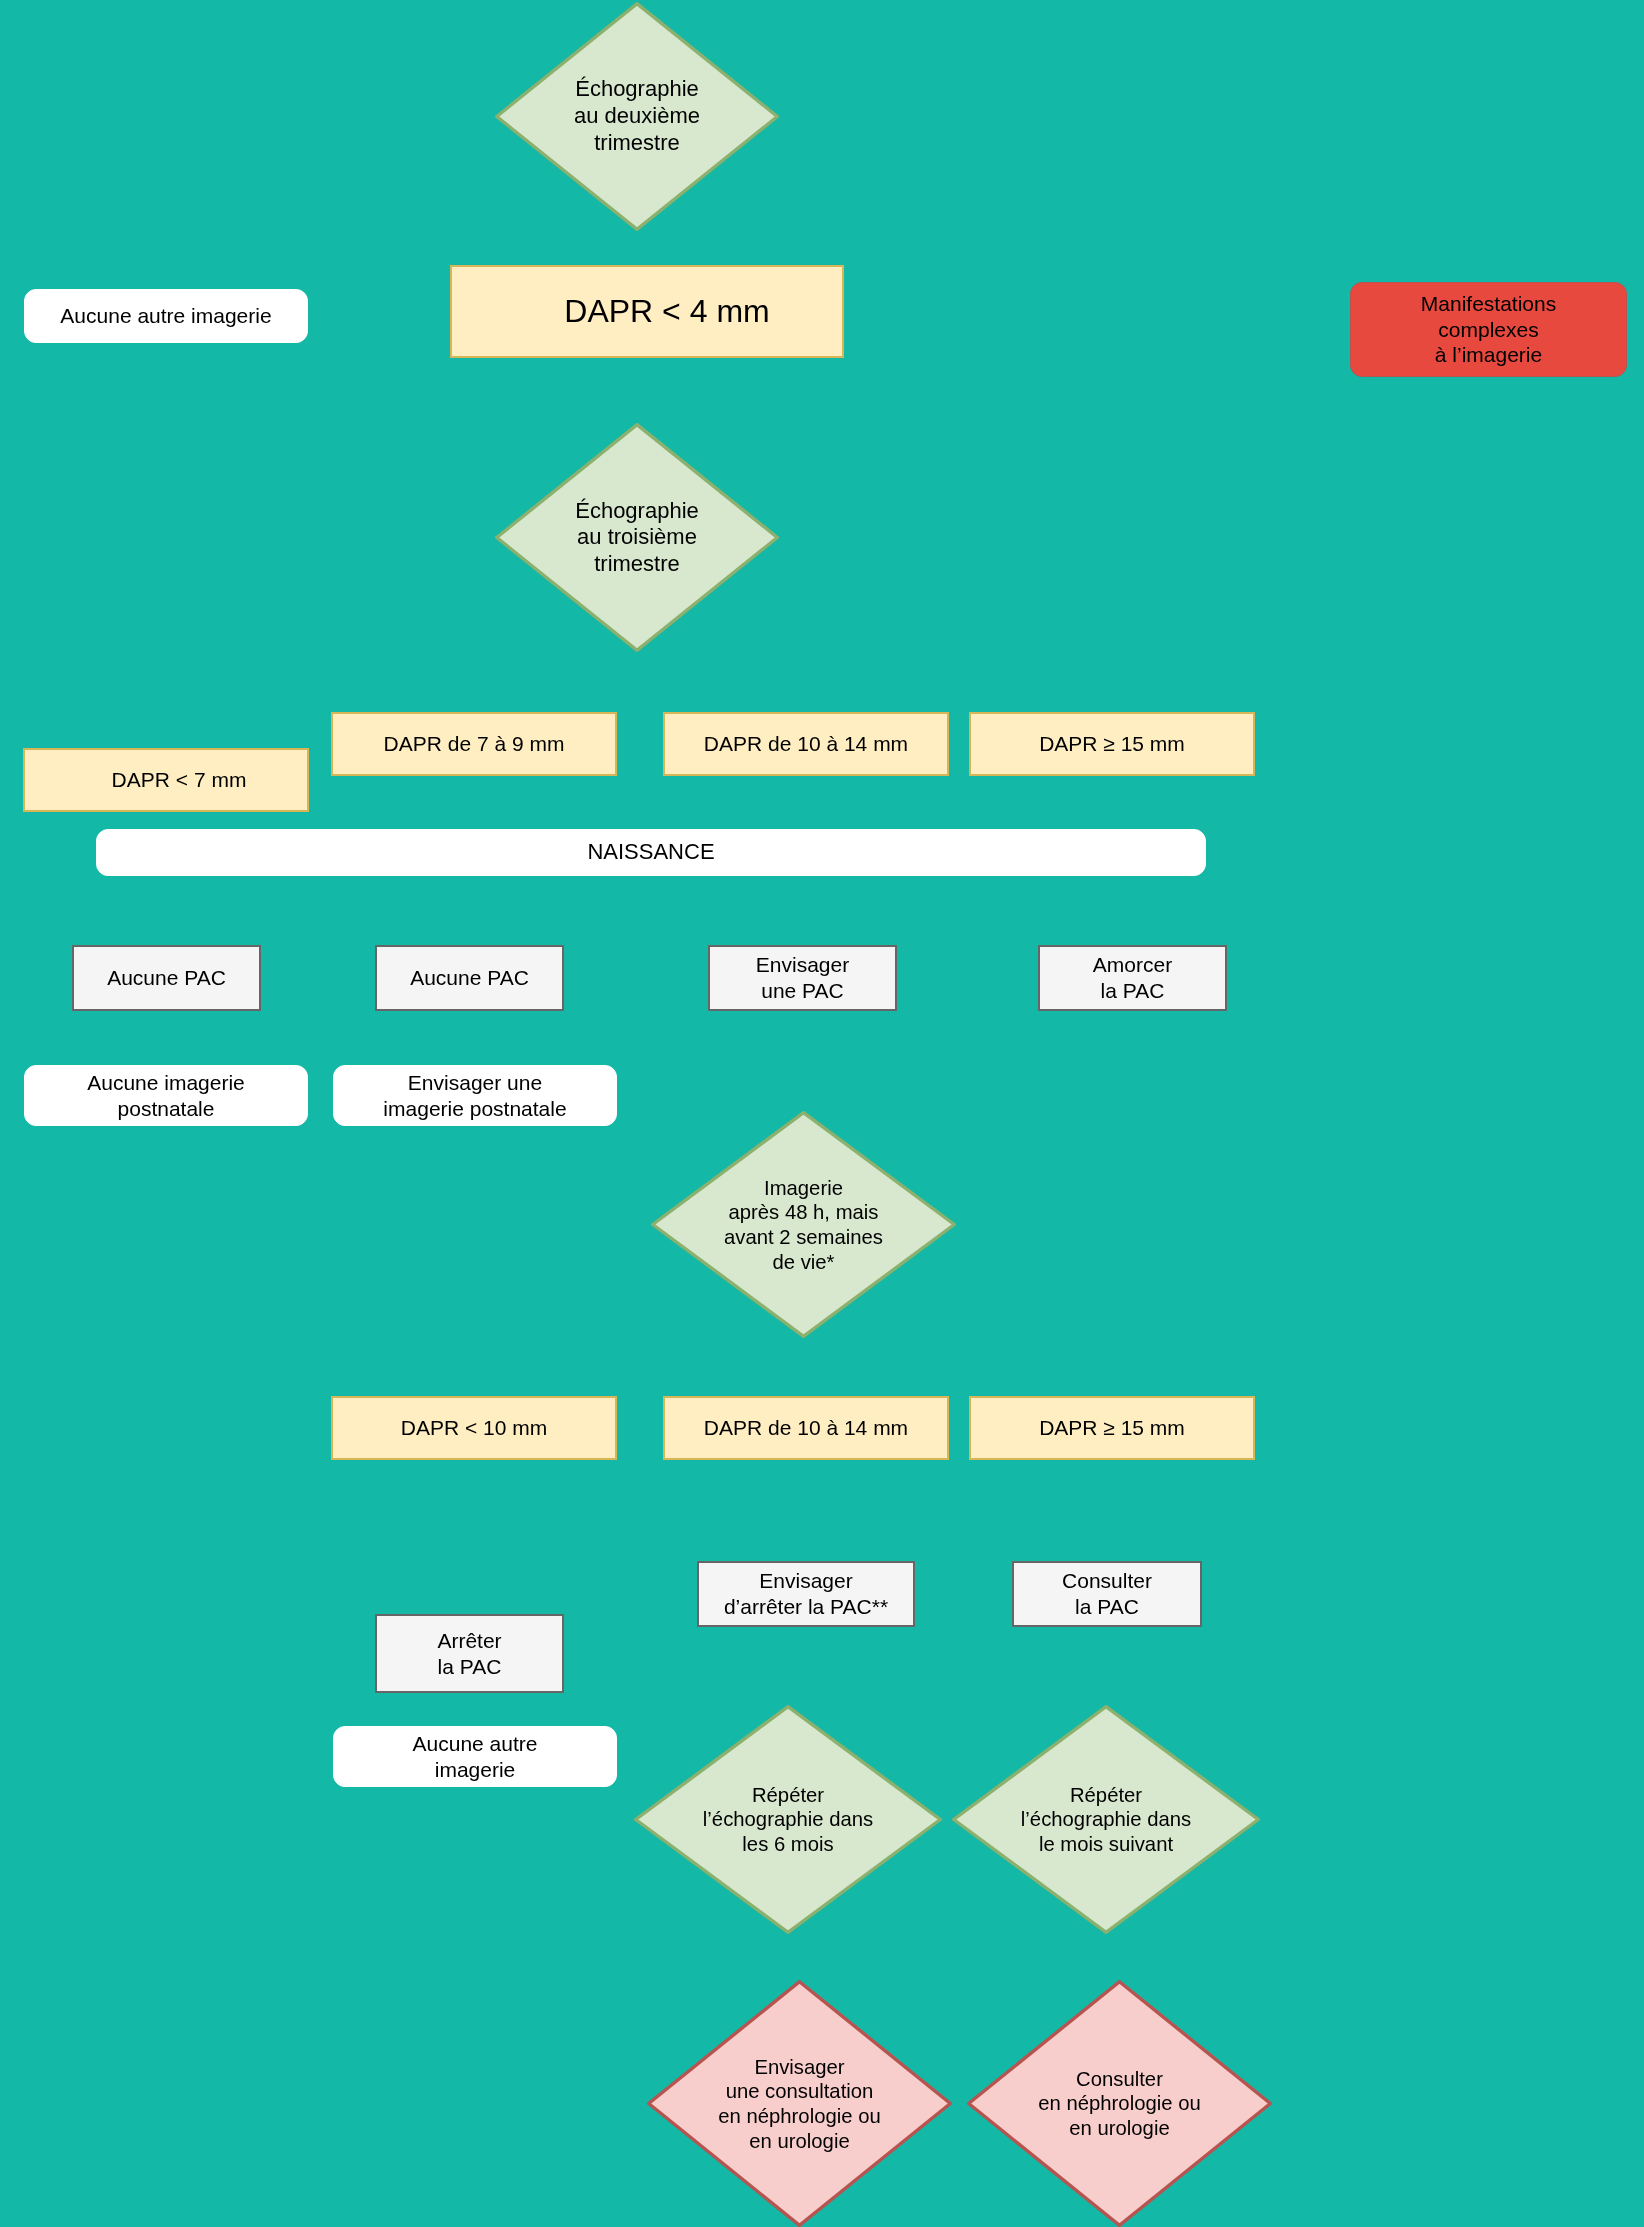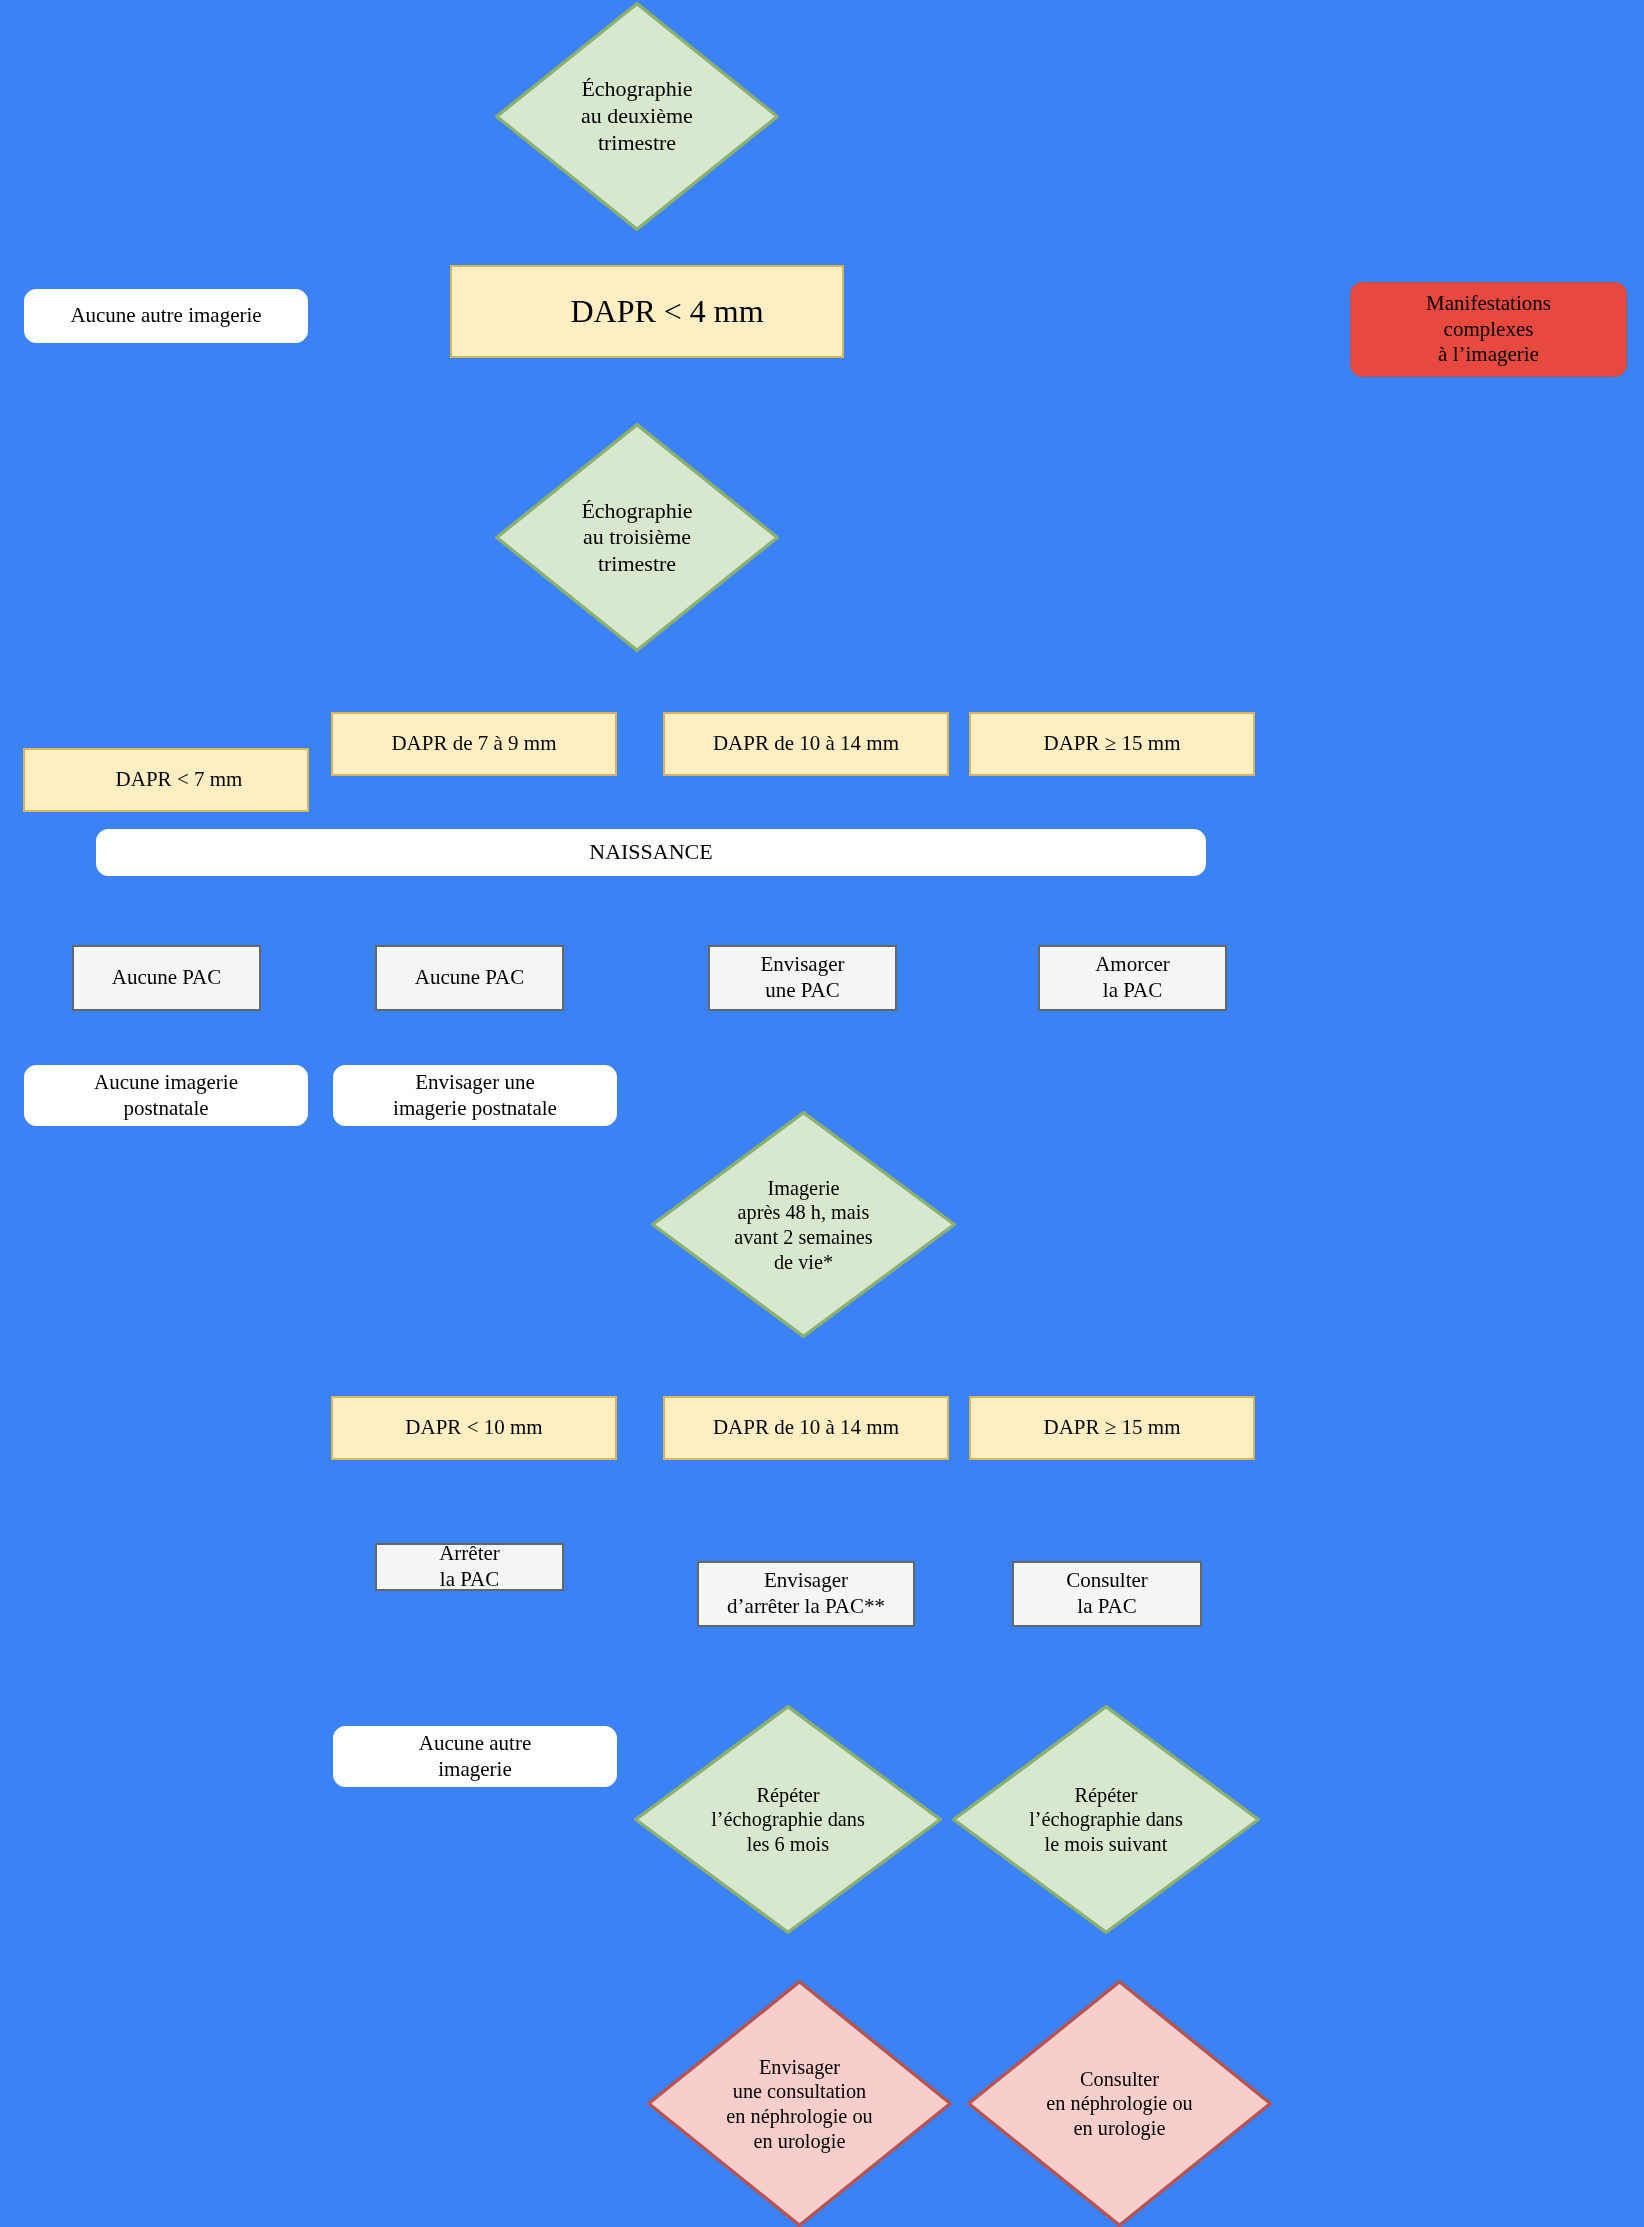--- a/index.html
+++ b/index.html
@@ -5,22 +5,22 @@
 <style>
   html, body {
     margin: 0;
     padding: 0;
     background: #000000;
   }
   #canvas {
     position: relative;
     width: 1644px;
     height: 2227px;
-    background: #3b82f6;
-    font-family: Liberation Serif, serif;
+    background: #14b8a6;
+    font-family: Liberation Sans, sans-serif;
     overflow: hidden;
   }
 
   
   .node {
     position: absolute;
     box-sizing: border-box;
     display: flex;
     align-items: center;
     justify-content: center;
@@ -193,21 +193,21 @@
   </div>
 
   <div class="node rect-yellow fs-25" style="left:663px; top:1396px; width:286px; height:64px;">
     <span>DAPR de 10 à 14 mm</span>
   </div>
 
   <div class="node rect-yellow fs-25" style="left:969px; top:1396px; width:286px; height:64px;">
     <span>DAPR ≥ 15 mm</span>
   </div>
 
-  <div class="node rect-grey fs-25" style="left:375px; top:1543px; width:189px; height:48px;">
+  <div class="node rect-grey fs-25" style="left:375px; top:1614px; width:189px; height:79px;">
     <span>Arrêter
 la PAC</span>
   </div>
 
   <div class="node rect-grey fs-25" style="left:697px; top:1561px; width:218px; height:66px;">
     <span>Envisager
 d’arrêter la PAC**</span>
   </div>
 
   <div class="node rect-grey fs-25" style="left:1012px; top:1561px; width:190px; height:66px;">

